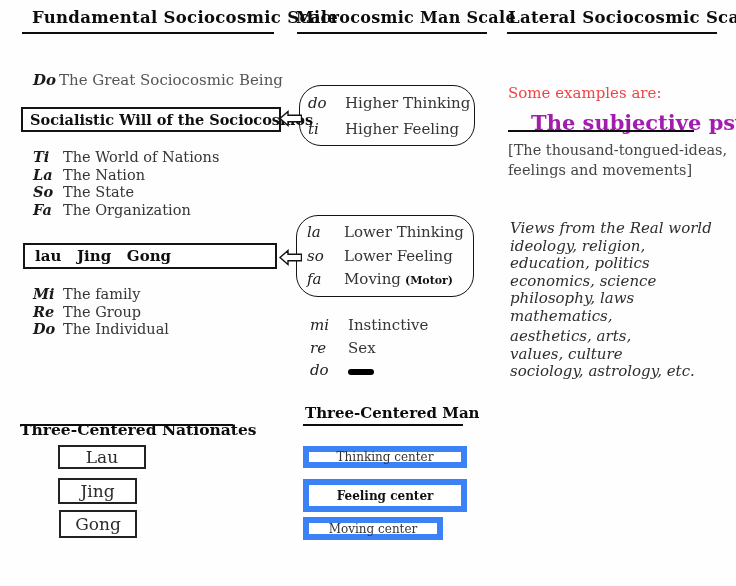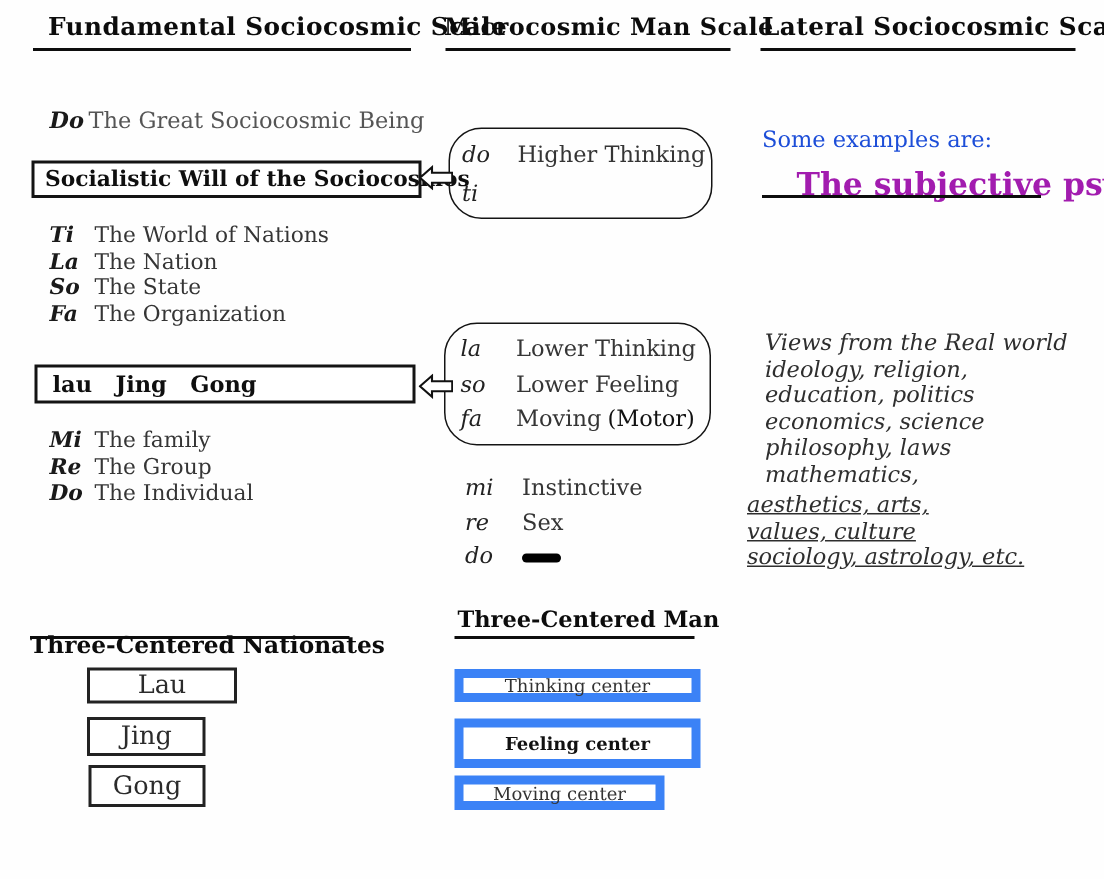--- a/index.html
+++ b/index.html
@@ -15,29 +15,29 @@
   .lbl{color:#353535;}
   .left-rows .note-row{height:17.5px;font-size:14.5px;}
   .left-rows .note{width:30px;font-size:14.5px;}
   .rect-box{position:absolute;border:2px solid #141414;background:#fff;box-sizing:border-box;
     display:flex;align-items:center;}
   .box-label{font-weight:bold;font-size:14.5px;color:#0f0f0f;white-space:pre;}
   .round-box{position:absolute;border:1.6px solid #141414;border-radius:22px;background:transparent;
     box-sizing:border-box;}
   .mid-row{display:flex;align-items:baseline;font-size:15px;}
   .mid-row .note{font-weight:normal;width:37px;color:#222;}
-  .suffix{font-weight:normal;font-size:15px;color:#111;margin-left:4px;font-style:normal;}
+  .suffix{font-weight:bold;font-size:11px;color:#111;margin-left:4px;font-style:normal;}
   .subhead{font-weight:bold;font-size:15.5px;color:#0c0c0c;line-height:21px;white-space:pre;}
   .small-box{position:absolute;border:2px solid #222;background:#fff;box-sizing:border-box;
     display:flex;align-items:center;justify-content:center;font-size:17px;color:#2b2b2b;}
   .center-box{position:absolute;border:6px solid #3b82f6;background:#fff;box-sizing:border-box;
     display:flex;align-items:center;justify-content:center;font-size:12px;color:#333;}
   .center-box.bold{font-weight:bold;color:#111;}
   .dash-bar{display:inline-block;width:26px;height:6px;background:#000;border-radius:3px;align-self:center;}
-  .rt-text{font-size:15px;color:#1d4ed8;white-space:nowrap;}
+  .rt-text{font-size:15px;color:#ef4444;white-space:nowrap;}
   .rt-sub{font-weight:bold;font-size:21px;color:#a21caf;white-space:nowrap;margin-left:23px;}
   .rt-bracket{font-size:14.5px;color:#464646;line-height:19.5px;white-space:nowrap;}
   .views{font-style:italic;font-size:15px;color:#2e2e2e;line-height:17.5px;white-space:nowrap;margin-top:30px;}
   .arrow-svg{position:absolute;}
 </style>
 </head>
 <body>
 
 <div class="canvas">
 
@@ -89,40 +89,41 @@
       <span class="note">Do</span>
       <span class="lbl">The Individual</span>
     </div>
   </div>
 
   <div class="abs subhead" style="left:20px;top:377px;">
     <div>Three-Centered Nationates</div>
   </div>
   <div class="rule" style="left:20px;top:424px;width:213px;"></div>
 
-  <div class="small-box" style="left:58px;top:445px;width:100px;height:24px;text-align:center;">
+  <div class="small-box" style="left:58px;top:445px;width:88px;height:24px;text-align:center;">
     <span>Lau</span>
   </div>
   <div class="small-box" style="left:58px;top:478px;width:79px;height:26px;">
     <span>Jing</span>
   </div>
   <div class="small-box" style="left:59px;top:510px;width:78px;height:28px;">
     <span>Gong</span>
   </div>
 
   <div class="abs col-title" style="left:296px;top:8px;font-size:16px;">Microcosmic Man Scale</div>
   <div class="rule" style="left:297px;top:32px;width:190px;"></div>
 
   <div class="round-box" style="left:299px;top:85px;width:176px;height:61px;padding:8px 0 0 8px;">
     <div class="mid-row" style="height:26px;">
       <span class="note" style="font-style:italic;">do</span>
       <span class="lbl">Higher Thinking</span>
     </div>
     <div class="mid-row" style="height:26px;">
       <span class="note" style="font-style:italic;">ti</span>
+      <span class="lbl">Higher Feeling</span>
     </div>
   </div>
 
   <svg class="arrow-svg" style="left:279px;top:110px;" width="23" height="17" viewBox="0 0 23 17">
     <polygon points="1,8.5 9,1.5 9,5.2 22.5,5.2 22.5,11.8 9,11.8 9,15.5" fill="#ffffff" stroke="#111" stroke-width="1.4"></polygon>
   </svg>
 
   <div class="round-box" style="left:296px;top:215px;width:178px;height:82px;padding:7px 0 0 10px;">
     <div class="mid-row" style="height:23.5px;">
       <span class="note" style="font-style:italic;">la</span>
@@ -172,29 +173,33 @@
   </div>
 
   <div class="abs col-title" style="left:508px;top:8px;">Lateral Sociocosmic Scale</div>
   <div class="rule" style="left:507px;top:32px;width:210px;"></div>
 
   <div class="abs rt-text" style="left:508px;top:84px;">Some examples are:</div>
 
   <div class="abs rt-sub" style="left:508px;top:110px;">The subjective psyche</div>
   <div class="rule" style="left:508px;top:130px;width:186px;"></div>
 
+  <div class="abs rt-bracket" style="left:508px;top:141px;">
+    <div>[The thousand-tongued-ideas,</div>
+    <div>feelings and movements]</div>
+  </div>
 
   <div class="abs views" style="left:510px;top:190px;">
     <div>Views from the Real world</div>
     <div>ideology, religion,</div>
     <div>education, politics</div>
     <div>economics, science</div>
     <div>philosophy, laws</div>
     <div>mathematics,</div>
   </div>
 
-  <div class="abs views" style="left:498px;top:298px;text-decoration:underline;">
+  <div class="abs views" style="left:510px;top:298px;">
     <div>aesthetics, arts,</div>
     <div>values, culture</div>
     <div>sociology, astrology, etc.</div>
   </div>
 
 </div>
 
 </body></html>

